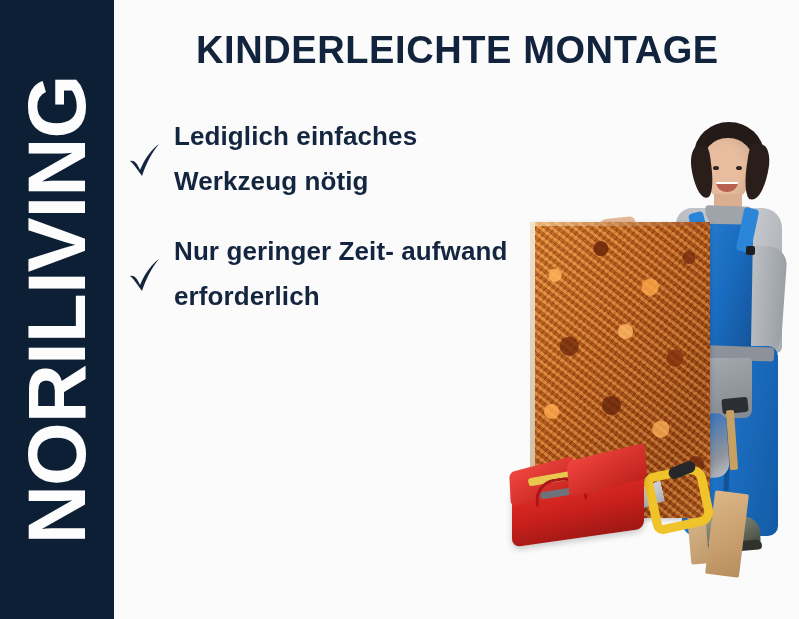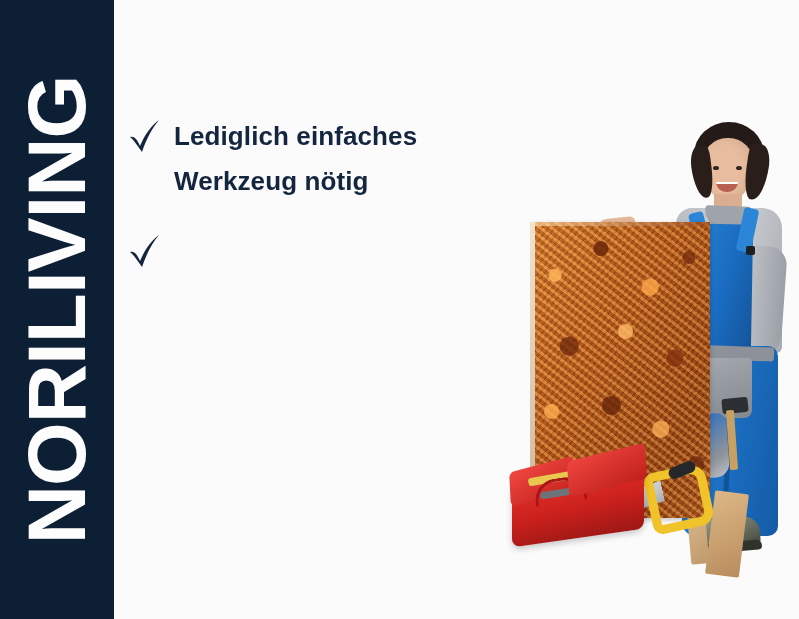--- a/index.html
+++ b/index.html
@@ -61,21 +61,21 @@
   
   .bullets {
     position: absolute;
     left: 128px;
     top: 114px;
     width: 390px;
   }
   .bullet {
     position: relative;
     display: flex;
-    align-items: flex-start;
+    align-items: center;
     margin-bottom: 26px;
   }
   .check-icon {
     flex: 0 0 auto;
     width: 34px;
     height: 40px;
     margin-right: 12px;
     margin-top: 2px;
   }
   .check-icon svg { display: block; }
@@ -402,39 +402,41 @@
 </style>
 </head>
 <body>
 
 <div class="banner">
 
   <div class="brand-bar">
     <div class="brand-text">NORILIVING</div>
   </div>
 
+  <div class="headline">KINDERLEICHTE MONTAGE</div>
 
   <div class="bullets">
 
     <div class="bullet">
       <span class="check-icon">
         <svg width="34" height="40" viewBox="0 0 34 40" aria-hidden="true">
           <path d="M2 21 C6 20 9 23 12 30 C17 18 24 9 31 4 C24 12 18 24 14 36 C11 32 6 24 2 21 Z" fill="#14263f"></path>
         </svg>
       </span>
       <span class="bullet-text">Lediglich einfaches Werkzeug nötig</span>
     </div>
 
 
     <div class="bullet">
       <span class="check-icon">
         <svg width="34" height="40" viewBox="0 0 34 40" aria-hidden="true">
           <path d="M2 21 C6 20 9 23 12 30 C17 18 24 9 31 4 C24 12 18 24 14 36 C11 32 6 24 2 21 Z" fill="#14263f"></path>
         </svg>
       </span>
+      <span class="bullet-text">Nur geringer Zeit- aufwand erforderlich</span>
     </div>
 
   </div>
 
   <div class="photo">
 
     <div class="person">
       <div class="hair-top"></div>
       <div class="head"></div>
       <div class="hair-left"></div>

